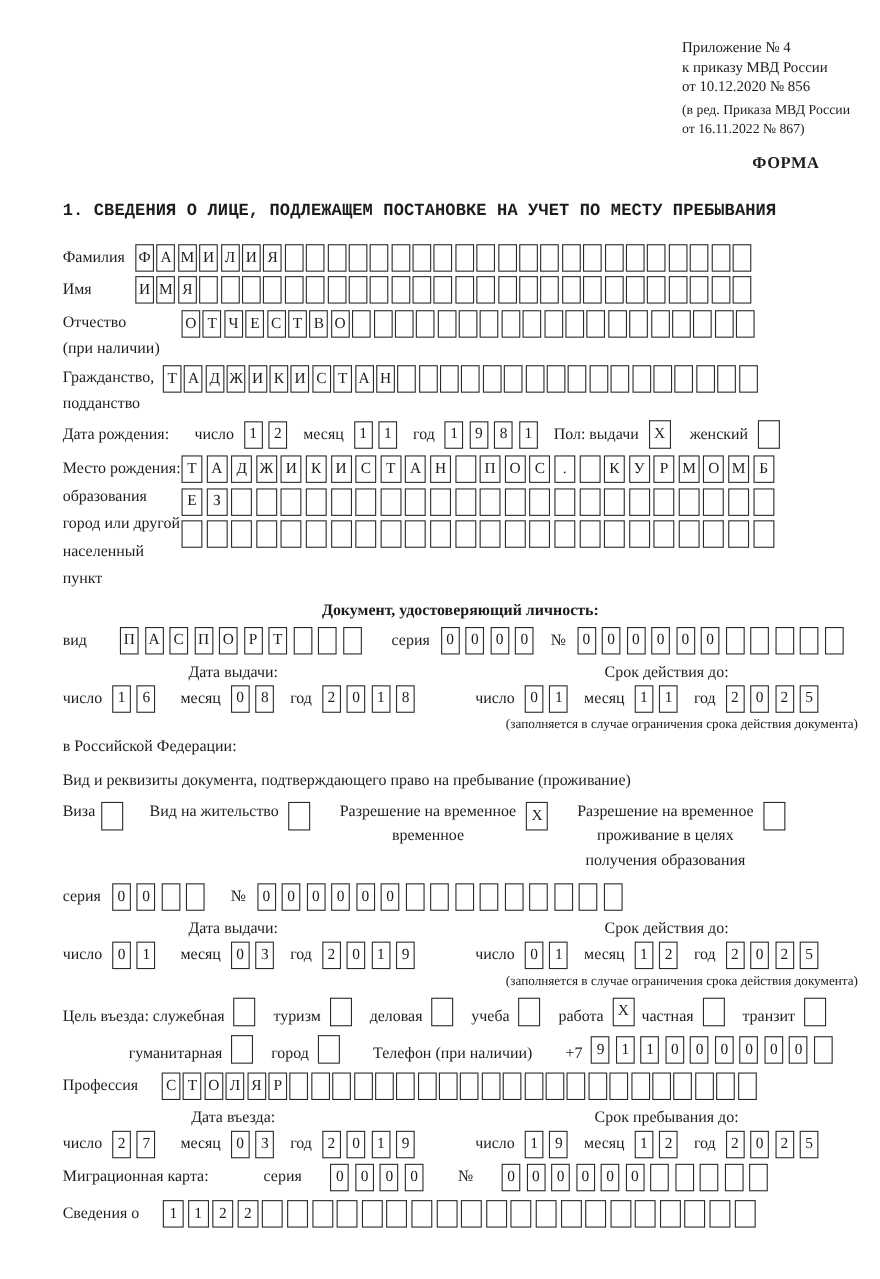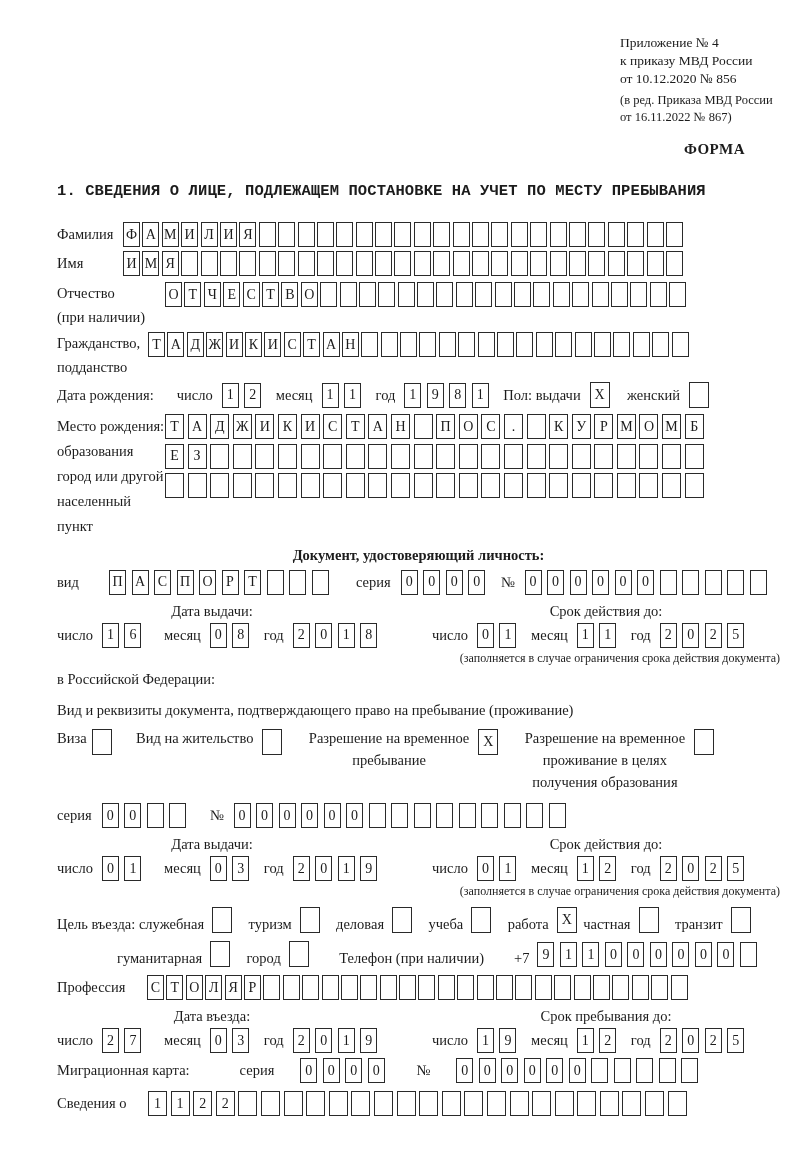--- a/index.html
+++ b/index.html
@@ -434,21 +434,21 @@
     </div>
     <div class="cb-item" style="margin-left:22px;">
       <span class="cb-label">Вид на жительство</span>
       <div class="cells cb">
           <div class="cell"></div>
         </div>
     </div>
     <div class="cb-item" style="margin-left:24px;">
       <span class="cb-label">
         <span>Разрешение на временное</span><br>
-        <span>пребывание</span>
+        <span>временное</span>
       </span>
       <div class="cells cb">
           <div class="cell">X</div>
         </div>
     </div>
     <div class="cb-item" style="margin-left:24px;">
       <span class="cb-label">
         <span>Разрешение на временное</span><br>
         <span>проживание в целях</span><br>
         <span>получения образования</span>

